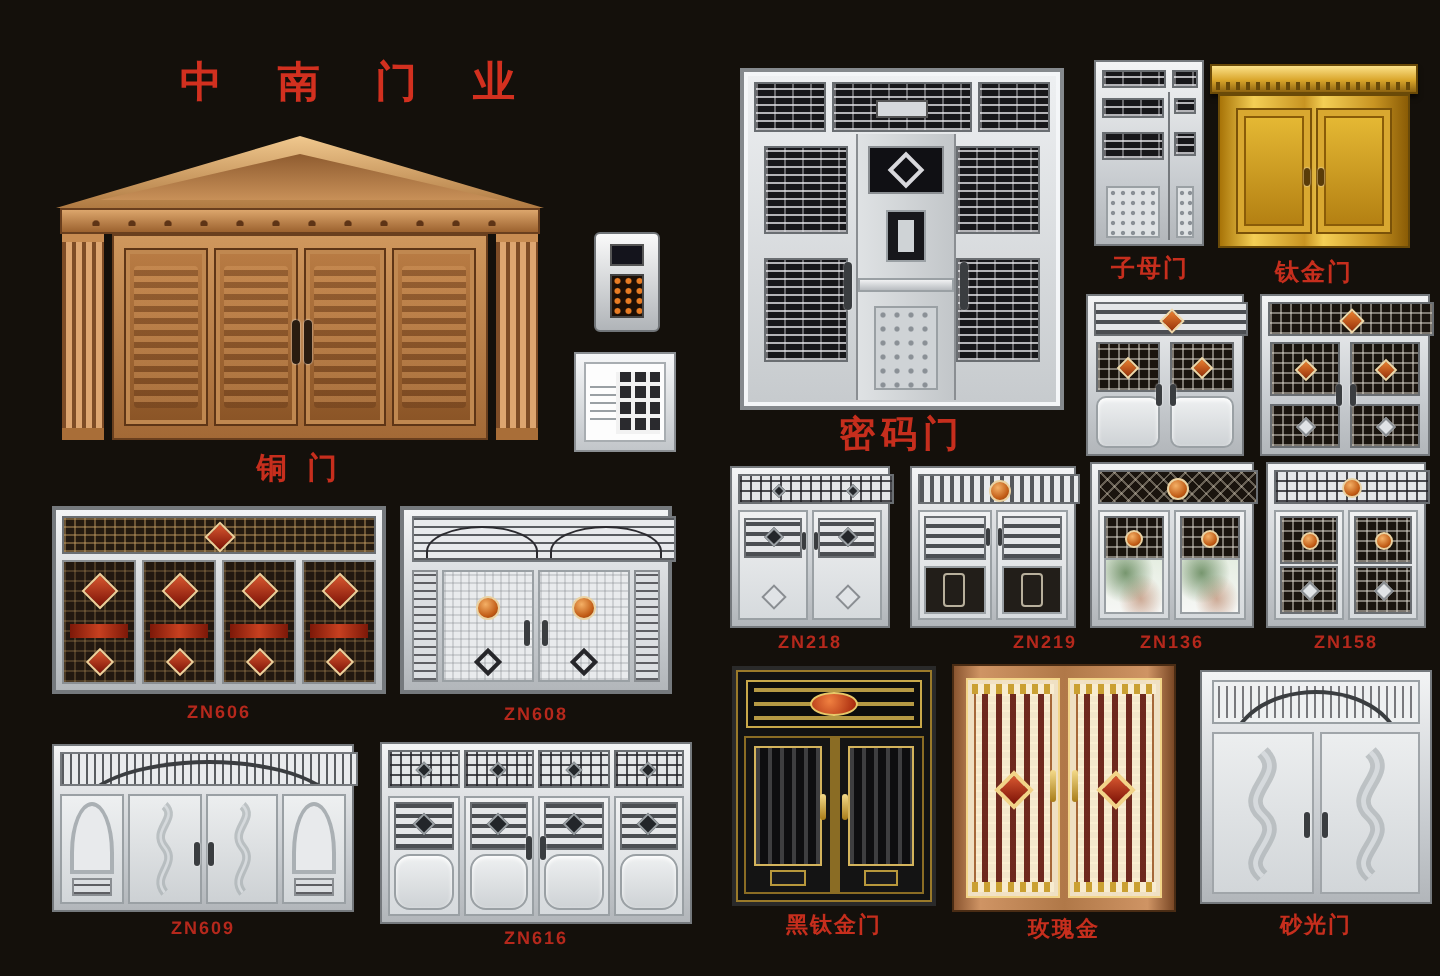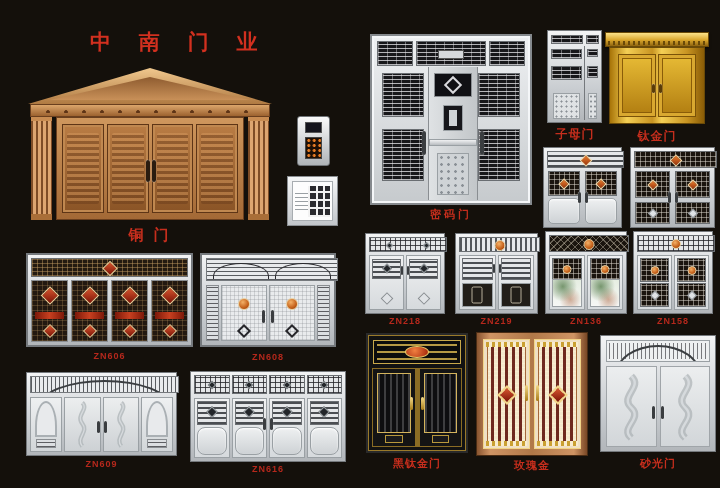--- a/index.html
+++ b/index.html
@@ -2,21 +2,21 @@
 <html><head>
 <meta charset="utf-8">
 <style>
 *{margin:0;padding:0;box-sizing:border-box}
 html,body{width:720px;height:488px}
 body{background:#14100b;position:relative;overflow:hidden;font-family:"Liberation Sans","DejaVu Sans",sans-serif}
 .abs{position:absolute}
 .rel{position:relative}
 .flex{display:flex}
 .lbl{position:absolute;color:#c62e1d;font-weight:bold;text-align:center;line-height:1.1}
-.cn{font-size:11px;letter-spacing:3px}
+.cn{font-size:18px;letter-spacing:3px}
 .cn-sm{font-size:11px;letter-spacing:1px}
 .model{font-size:9px;color:#b5281c;letter-spacing:1px}
 .steel{background:linear-gradient(180deg,#f3f4f5,#c8ccd0 65%,#b2b6ba);border:1px solid #75797d}
 .grill{background-color:#17171a;background-image:repeating-linear-gradient(0deg,rgba(232,232,236,.75) 0 1px,transparent 1px 4px),repeating-linear-gradient(90deg,rgba(232,232,236,.4) 0 1px,transparent 1px 9px);border:1px solid #6a6e72}
 .lat-dark{background-color:#1a140e;background-image:repeating-linear-gradient(90deg,rgba(225,220,210,.5) 0 1px,transparent 1px 5px),repeating-linear-gradient(0deg,rgba(225,220,210,.5) 0 1px,transparent 1px 5px);border:1px solid #6a6e72}
 .lat-light{background-color:#e4e6e8;background-image:repeating-linear-gradient(90deg,rgba(35,35,40,.8) 0 1px,transparent 1px 5px),repeating-linear-gradient(0deg,rgba(35,35,40,.8) 0 1px,transparent 1px 5px);border:1px solid #6a6e72}
 .slats-h{background:repeating-linear-gradient(0deg,#4b4e52 0 2px,#e4e6e8 2px 5px);border:1px solid #6a6e72}
 .slats-v{background:repeating-linear-gradient(90deg,#55585c 0 2px,#e8eaec 2px 5px);border:1px solid #6a6e72}
 .badge-o{border-radius:50%;background:radial-gradient(circle at 38% 32%,#f4b066,#c05a14 65%,#803410);border:1px solid #ead2a2}
 .badge-d{background:linear-gradient(135deg,#e88030,#98320a);border:1px solid #f0d8a8;transform:rotate(45deg)}
@@ -305,21 +305,21 @@
         <div class="ornate-dark" style="left:2px;right:2px;bottom:2px;height:24px"></div>
       </div>
     <div class="rel" style="flex:1;background:linear-gradient(#f0f1f2,#d6dadd);border:1px solid #9aa0a4">
         <div class="slats-h abs" style="left:2px;right:2px;top:2px;height:22px"></div>
         <div class="ornate-dark" style="left:2px;right:2px;bottom:2px;height:24px"></div>
       </div>
   </div>
   <div class="handle" style="left:50%;margin-left:-4px;top:30px;width:2px;height:9px"></div>
   <div class="handle" style="left:50%;margin-left:2px;top:30px;width:2px;height:9px"></div>
 </div>
-<div class="lbl model" style="left:455px;top:317px;width:83px">ZN219</div>
+<div class="lbl model" style="left:481px;top:317px;width:83px">ZN219</div>
 
 <div class="abs steel" style="left:545px;top:231px;width:82px;height:83px">
   <div class="abs rel" style="left:3px;right:3px;top:3px;height:17px;background-color:#1a140e;background-image:repeating-linear-gradient(45deg,rgba(220,210,190,.4) 0 1px,transparent 1px 5px),repeating-linear-gradient(-45deg,rgba(220,210,190,.4) 0 1px,transparent 1px 5px);border:1px solid #6a6e72">
       <div class="badge-o ctr" style="top:3px;width:11px;height:11px"></div>
     </div>
   <div class="abs flex" style="left:3px;right:3px;top:23px;bottom:3px;gap:2px">
     <div class="rel" style="flex:1;background:linear-gradient(#f0f1f2,#d6dadd);border:1px solid #9aa0a4">
         <div class="lat-dark abs" style="left:2px;right:2px;top:2px;height:22px">
           <div class="badge-o ctr" style="top:6px;width:9px;height:9px"></div>
         </div>

